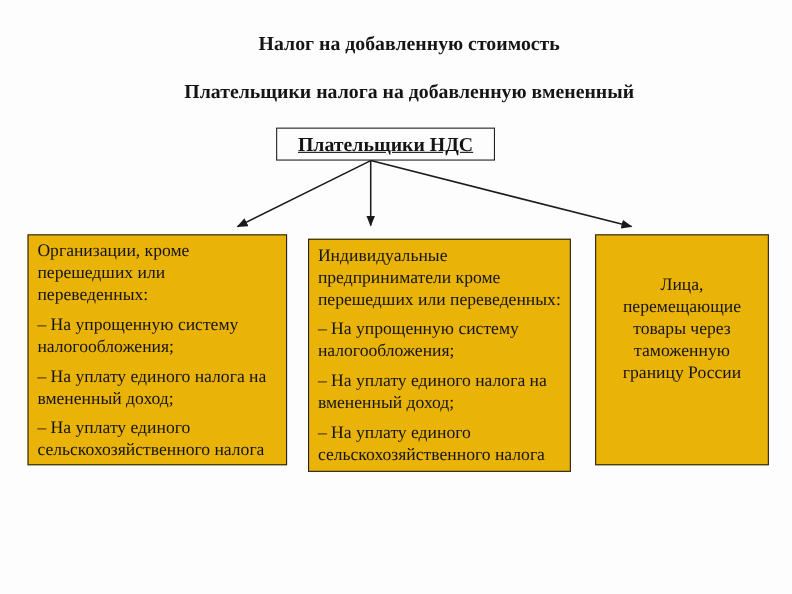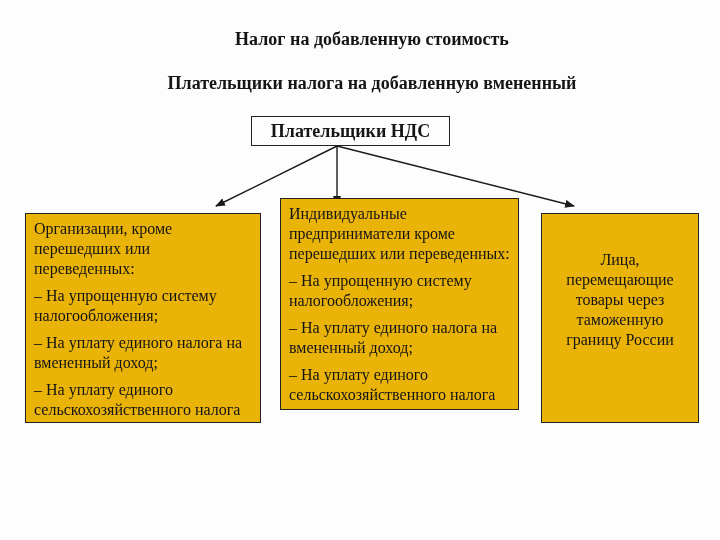--- a/index.html
+++ b/index.html
@@ -20,21 +20,21 @@
   .title    { top: 17px; }
   .subtitle { top: 61px; }
 
   .root-box {
     position: absolute; left: 251px; top: 116px;
     width: 199px; height: 30px;
     box-sizing: border-box;
     border: 1.5px solid #222;
     background: #fdfdfd;
     display: flex; align-items: center; justify-content: center;
-    font-size: 18px; font-weight: bold;
+    font-size: 18px; font-weight: bold; text-decoration: underline;
   }
 
   .connectors {
     position: absolute; left: 0; top: 0;
     width: 720px; height: 540px;
     pointer-events: none;
   }
   .connectors line { stroke: #1a1a1a; stroke-width: 1.4; }
   .connectors path { fill: #1a1a1a; }
 
@@ -45,21 +45,21 @@
     background: #eab308;
     font-size: 16px;
     line-height: 20px;
     padding: 5px 8px;
     overflow: hidden;
   }
   .branch-box p { margin: 0; }
   .branch-box p + p { margin-top: 7px; }
 
   .box-left  { left: 25px;  top: 213px; width: 236px; height: 210px; }
-  .box-mid   { left: 280px; top: 198px; width: 239px; height: 212px; }
+  .box-mid   { left: 280px; top: 217px; width: 239px; height: 212px; }
   .box-right {
     left: 541px; top: 213px; width: 158px; height: 210px;
     text-align: center; padding-top: 36px;
   }
 </style>
 </head>
 <body>
 
 <div class="page">
 

